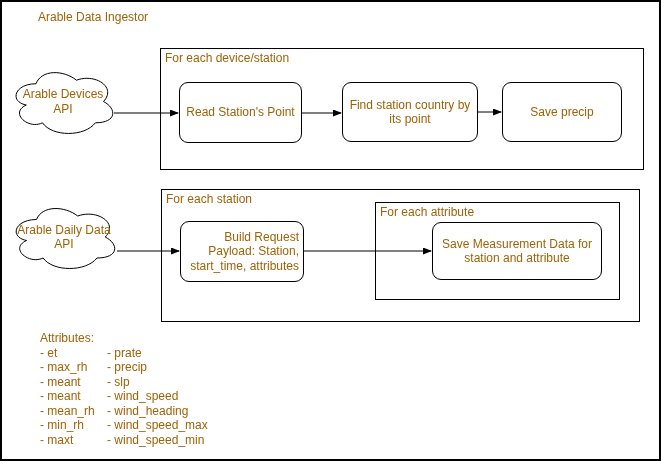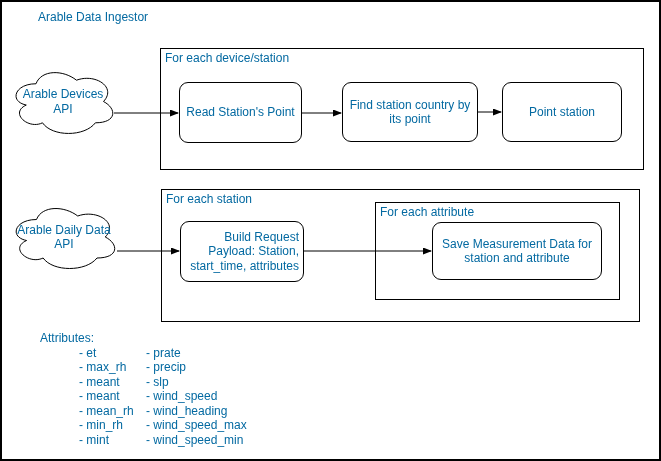--- a/index.html
+++ b/index.html
@@ -5,21 +5,21 @@
   * { margin: 0; padding: 0; box-sizing: border-box; }
   html, body { background: #ffffff; }
   .page {
     position: relative;
     width: 661px;
     height: 461px;
     background: #ffffff;
     border: 2px solid #000000;
     font-family: "Liberation Sans", "DejaVu Sans", sans-serif;
     font-size: 12px;
-    color: #0369a1;
+    color: #a16207;
     overflow: hidden;
   }
   .title {
     position: absolute;
     left: 36px;
     top: 8px;
     white-space: nowrap;
   }
   svg.overlay {
     position: absolute;
@@ -68,21 +68,21 @@
   .proc.b2 { left: 340px; top: 80px;  width: 136px; height: 60px; }
   .proc.b3 { left: 500px; top: 80px;  width: 120px; height: 60px; }
   .proc.b4 { left: 178px; top: 219px; width: 124px; height: 61px; text-align: right; }
   .proc.b5 { left: 430px; top: 220px; width: 170px; height: 58px; }
   .attributes {
     position: absolute;
     left: 38px;
     top: 329px;
     line-height: 14.5px;
   }
-  .attr-row { display: flex; margin-left: 39px; }
+  .attr-row { display: flex; }
   .attr-row .col1 { width: 67px; }
   .attr-row .col2 { white-space: nowrap; }
 </style>
 </head>
 <body>
 
 <div class="page">
 
   <div class="title">Arable Data Ingestor</div>
 
@@ -119,21 +119,21 @@
   <div class="container loop2">
     <span class="container-label">For each station</span>
   </div>
 
   <div class="container loop3">
     <span class="container-label">For each attribute</span>
   </div>
 
   <div class="proc b1">Read Station's Point</div>
   <div class="proc b2">Find station country by its point</div>
-  <div class="proc b3">Point station</div>
+  <div class="proc b3">Save precip</div>
   <div class="proc b4">Build Request Payload: Station, start_time, attributes</div>
   <div class="proc b5">Save Measurement Data for station and attribute</div>
 
   <div class="attributes">
     <div>Attributes:</div>
     <div class="attr-row">
       <span class="col1">- et</span>
       <span class="col2">- prate</span>
     </div>
     <div class="attr-row">
@@ -150,18 +150,18 @@
     </div>
     <div class="attr-row">
       <span class="col1">- mean_rh</span>
       <span class="col2">- wind_heading</span>
     </div>
     <div class="attr-row">
       <span class="col1">- min_rh</span>
       <span class="col2">- wind_speed_max</span>
     </div>
     <div class="attr-row">
-      <span class="col1">- mint</span>
+      <span class="col1">- maxt</span>
       <span class="col2">- wind_speed_min</span>
     </div>
   </div>
 
 </div>
 
 </body></html>

